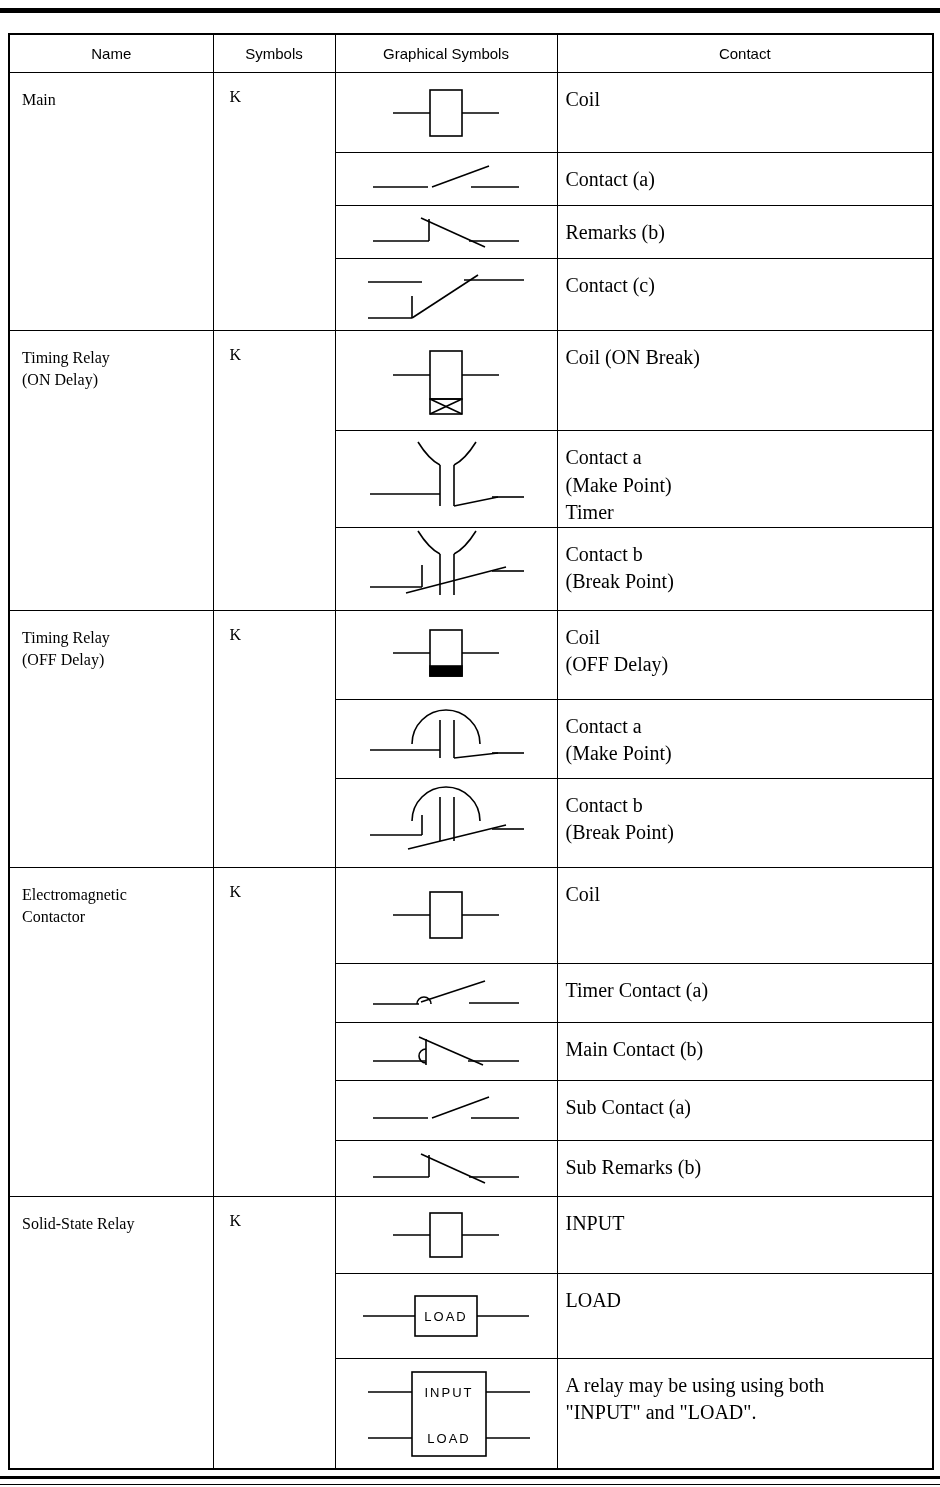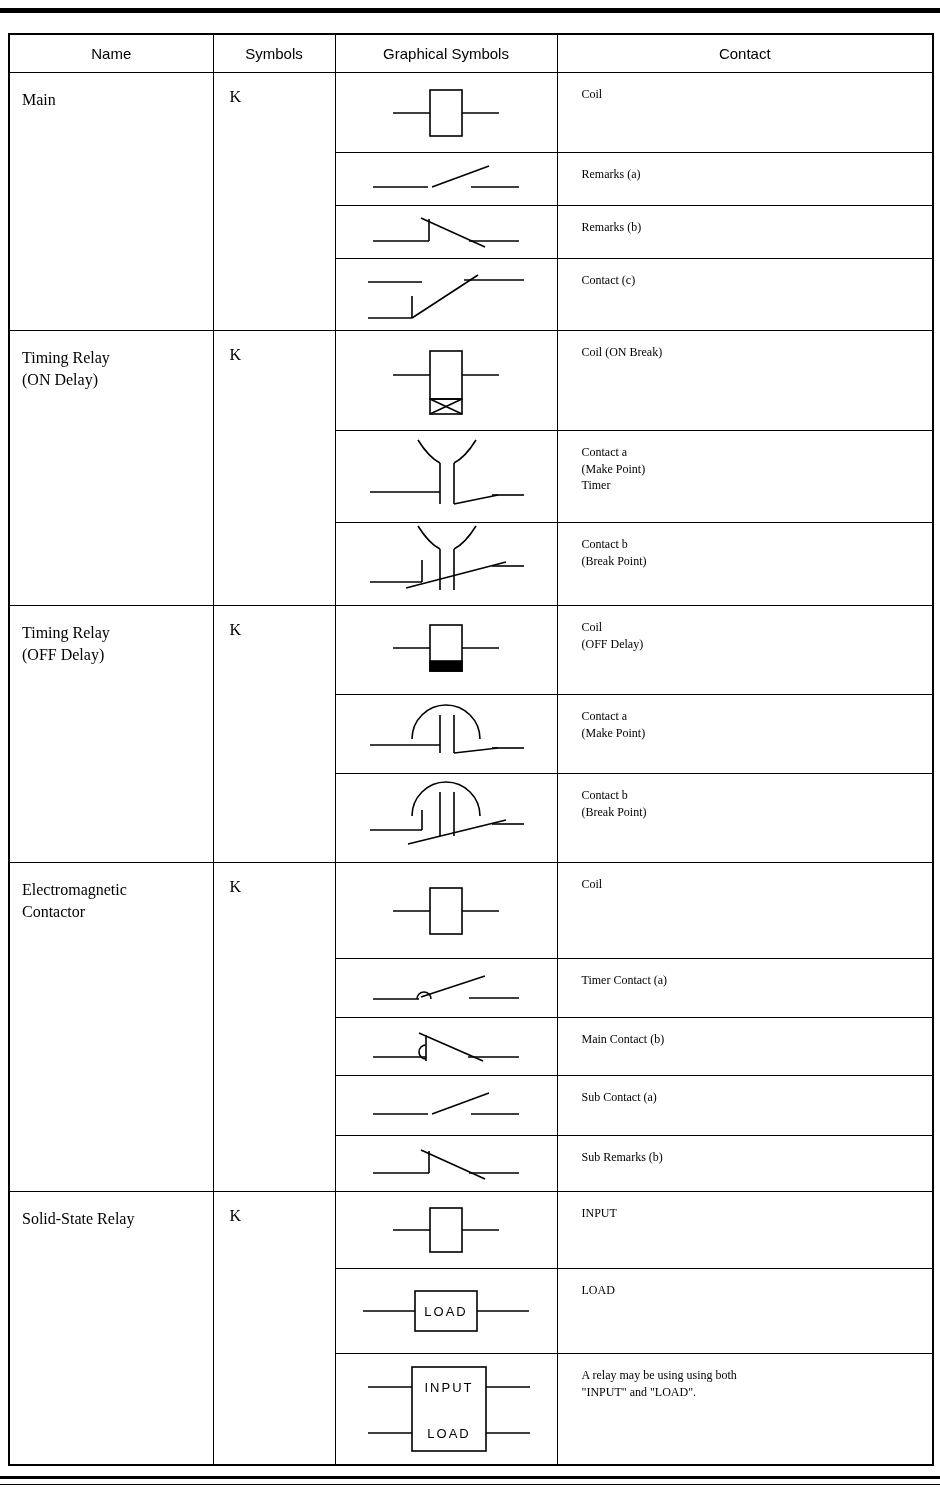--- a/index.html
+++ b/index.html
@@ -28,22 +28,22 @@
     height: 27px; padding: 10px; text-align: center;
   }
   td.name {
     vertical-align: top; padding: 16px 4px 0 12px;
     font-size: 16px; white-space: pre-line; line-height: 1.4;
   }
   td.sym { vertical-align: top; padding: 15px 4px 0 16px; font-size: 16px; }
   td.glyph { text-align: center; vertical-align: middle; padding: 0; }
   td.glyph svg { display: block; margin: 0 auto; }
   td.remark {
-    vertical-align: top; padding: 13px 12px 0 24px;
-    font-size: 12px; white-space: pre-line; line-height: 1.38;
+    vertical-align: top; padding: 13px 12px 0 8px;
+    font-size: 20px; white-space: pre-line; line-height: 1.38;
   }
   .glyph svg line, .glyph svg rect, .glyph svg path {
     stroke: #000; stroke-width: 1.6; fill: none;
   }
   .glyph svg rect.solid { fill: #000; }
   .glyph svg text {
     fill: #000; stroke: none;
     font-family: "Liberation Sans", sans-serif;
   }
 </style>
@@ -82,21 +82,21 @@
       <td class="remark">Coil</td>
     </tr>
     <tr style="height:53px">
       <td class="glyph">
         <svg width="150" height="36" viewBox="0 0 150 36">
           <line x1="2" y1="26" x2="57" y2="26"></line>
             <line x1="61" y1="26" x2="118" y2="5"></line>
             <line x1="100" y1="26" x2="148" y2="26"></line>
         </svg>
       </td>
-      <td class="remark">Remarks (a)</td>
+      <td class="remark">Contact (a)</td>
     </tr>
     <tr style="height:53px">
       <td class="glyph">
         <svg width="150" height="38" viewBox="0 0 150 38">
           <line x1="2" y1="28" x2="58" y2="28"></line>
             <line x1="58" y1="28" x2="58" y2="6"></line>
             <line x1="50" y1="5" x2="114" y2="34"></line>
             <line x1="98" y1="28" x2="148" y2="28"></line>
         </svg>
       </td>

